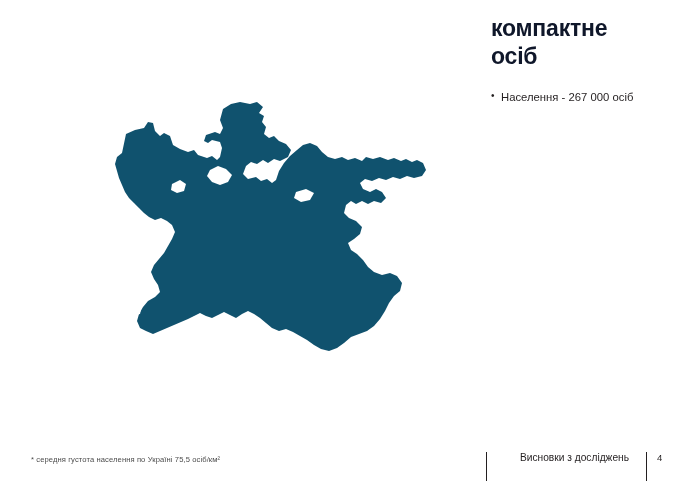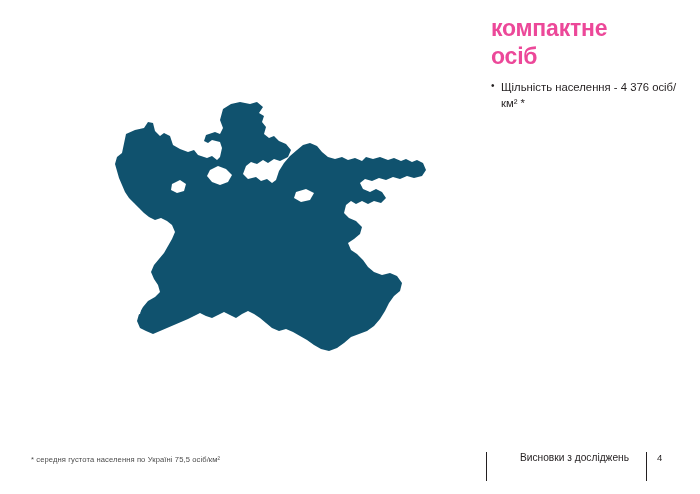--- a/index.html
+++ b/index.html
@@ -40,23 +40,23 @@
   .content {
     position: absolute;
     left: 491px;
     top: 14px;
     width: 200px;
   }
   .title {
     font-size: 23px;
     line-height: 1.22;
     font-weight: bold;
-    color: #ec4899;
+    color: #0f172a;
     letter-spacing: -0.2px;
-    margin: 0 0 9px 0;
+    margin: 0 0 19px 0;
   }
   ul.bullets {
     list-style: none;
     margin: 0;
     padding: 0;
   }
   ul.bullets li {
     position: relative;
     padding-left: 10px;
     margin-bottom: 7px;
@@ -163,21 +163,21 @@
   </div>
 
   <div class="content">
     <h1 class="title">
       <span>компактне</span><br>
       <span>осіб</span>
     </h1>
 
     <ul class="bullets">
       <li>
-        <span>Щільність населення - 4 376 осіб/км² *</span>
+        <span>Населення - 267 000 осіб</span>
       </li>
     </ul>
   </div>
 
   <div class="footnote">
     <span>* середня густота населення по Україні 75,5 осіб/км²</span>
   </div>
 
   <div class="footer">
     <div class="vrule"></div>

